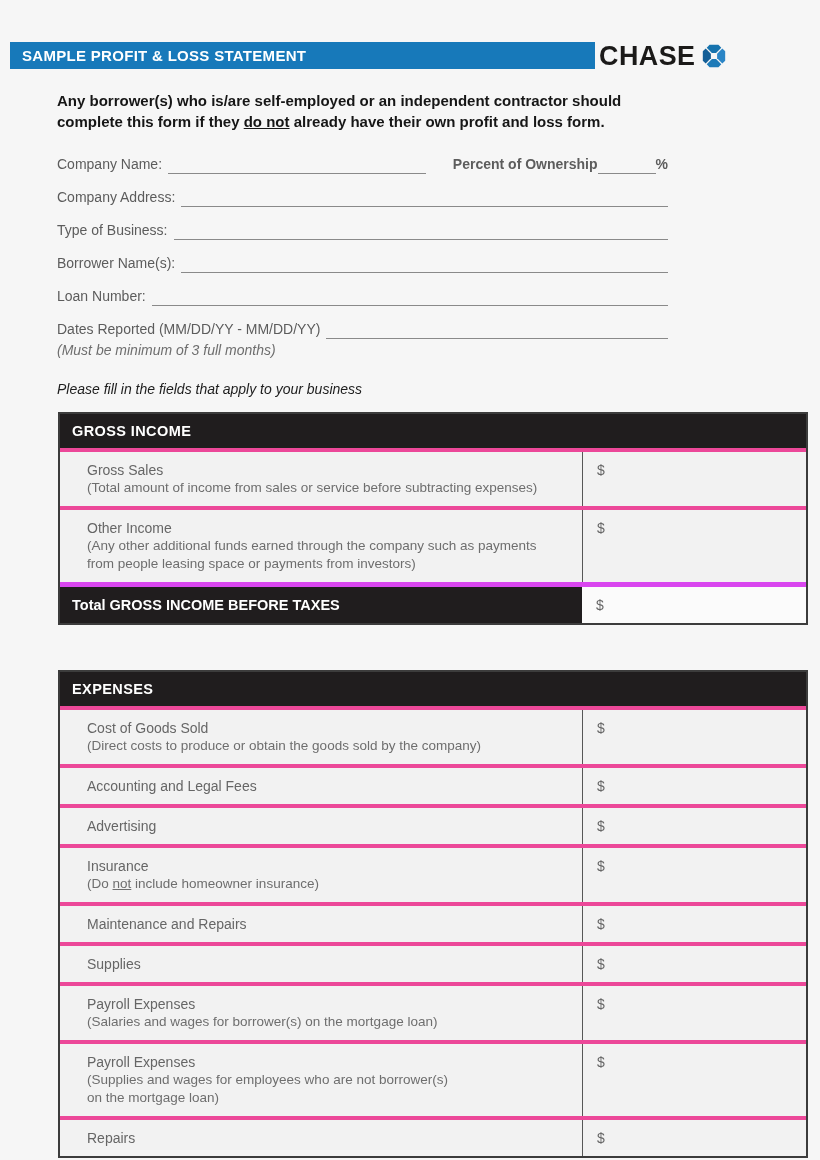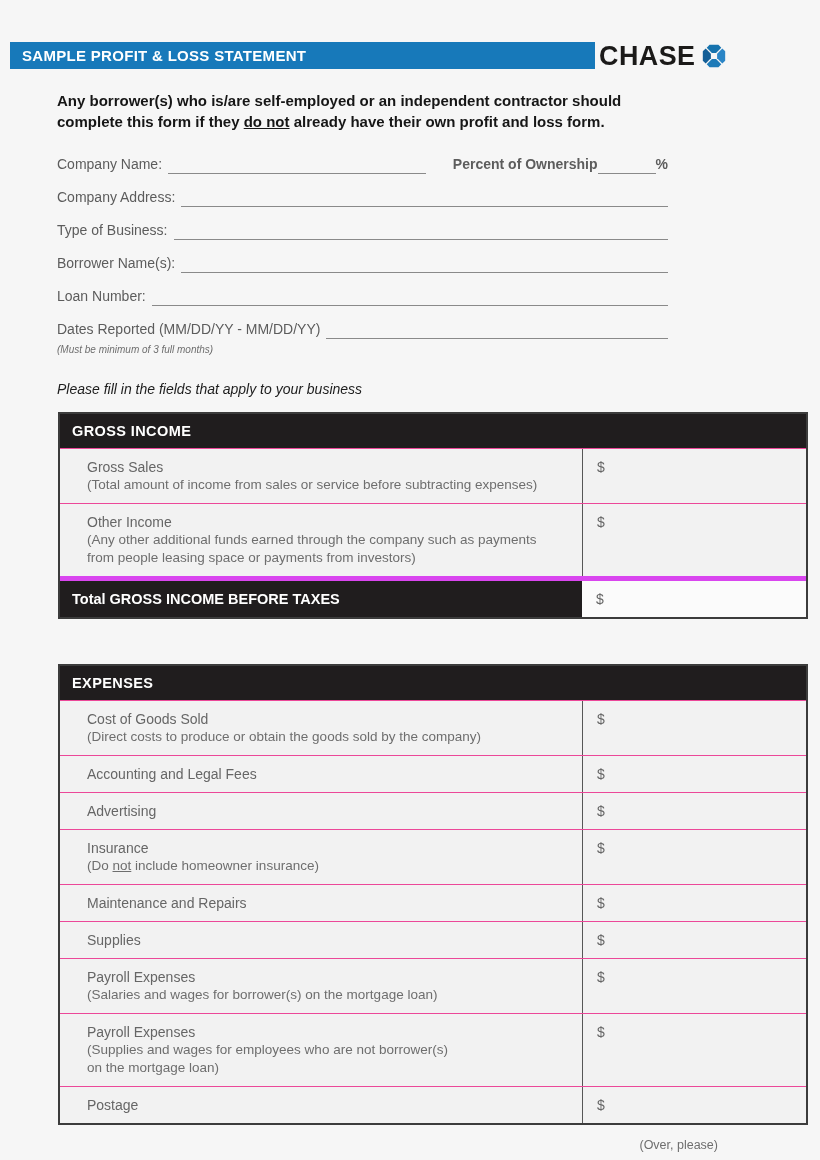--- a/index.html
+++ b/index.html
@@ -34,31 +34,31 @@
   
   .fields { margin:22px 70px 0 57px; font-size:14px; color:#5c5c5c; }
   .field-row { display:flex; align-items:flex-end; height:20px; margin-bottom:13px; }
   .field-label { white-space:nowrap; padding-right:6px; line-height:20px; }
   .field-line { flex:1; border-bottom:1px solid #8a8a8a; height:18px; }
   .field-line.fixed-short { flex:0 0 58px; }
   .ownership-group { display:flex; align-items:flex-end; margin-left:27px;font-weight:bold; }
   .ownership-group .field-label { padding-right:0; }
   .pct { line-height:20px; }
   .dates-row { margin-bottom:2px; }
-  .dates-note { font-style:italic; color:#6e6e6e; font-size:10px; margin-bottom:16px; line-height:18px; }
+  .dates-note { font-style:italic; color:#6e6e6e; font-size:14px; margin-bottom:16px; line-height:18px; }
   .instruction { font-style:italic; font-weight:normal; color:#1d1d1d; font-size:14px; margin:22px 0 15px 0; }
 
   
   .pl-table { margin-left:58px; width:750px; border:2px solid #3c3c3c; background:#f2f2f2; }
   .pl-table.expenses { margin-top:45px; }
   .pl-header {
     background:#201d1e; color:#fff; font-weight:bold; font-size:14.5px;
     letter-spacing:0.4px; height:34px; display:flex; align-items:center; padding-left:12px;
   }
-  .pl-row { display:flex; border-top:1px solid #ec4899; }
+  .pl-row { display:flex; border-top:4px solid #ec4899; }
   .pl-row:first-of-type { border-top:none; }
   .pl-label { width:522px; padding:9px 4px 9px 27px; }
   .pl-money {
     flex:1; border-left:1px solid #575757; padding:9px 0 9px 14px;
     color:#666; font-size:14px; line-height:18px;
   }
   .pl-title { color:#666; font-size:14px; line-height:18px; }
   .pl-desc { color:#6e6e6e; font-size:13.5px; line-height:18px; white-space:pre-line; }
   .pl-total { display:flex; border-top:5px solid #d946ef; }
   .pl-total-label {
@@ -243,21 +243,21 @@
         <div class="pl-desc">(Supplies and wages for employees who are not borrower(s)
 on the mortgage loan)</div>
       </div>
       <div class="pl-money">
         <span>$</span>
       </div>
     </div>
 
     <div class="pl-row">
       <div class="pl-label">
-        <div class="pl-title">Postage</div>
+        <div class="pl-title">Repairs</div>
       </div>
       <div class="pl-money">
         <span>$</span>
       </div>
     </div>
   </div>
 
   <div class="over-note">(Over, please)</div>
 
 </div>

